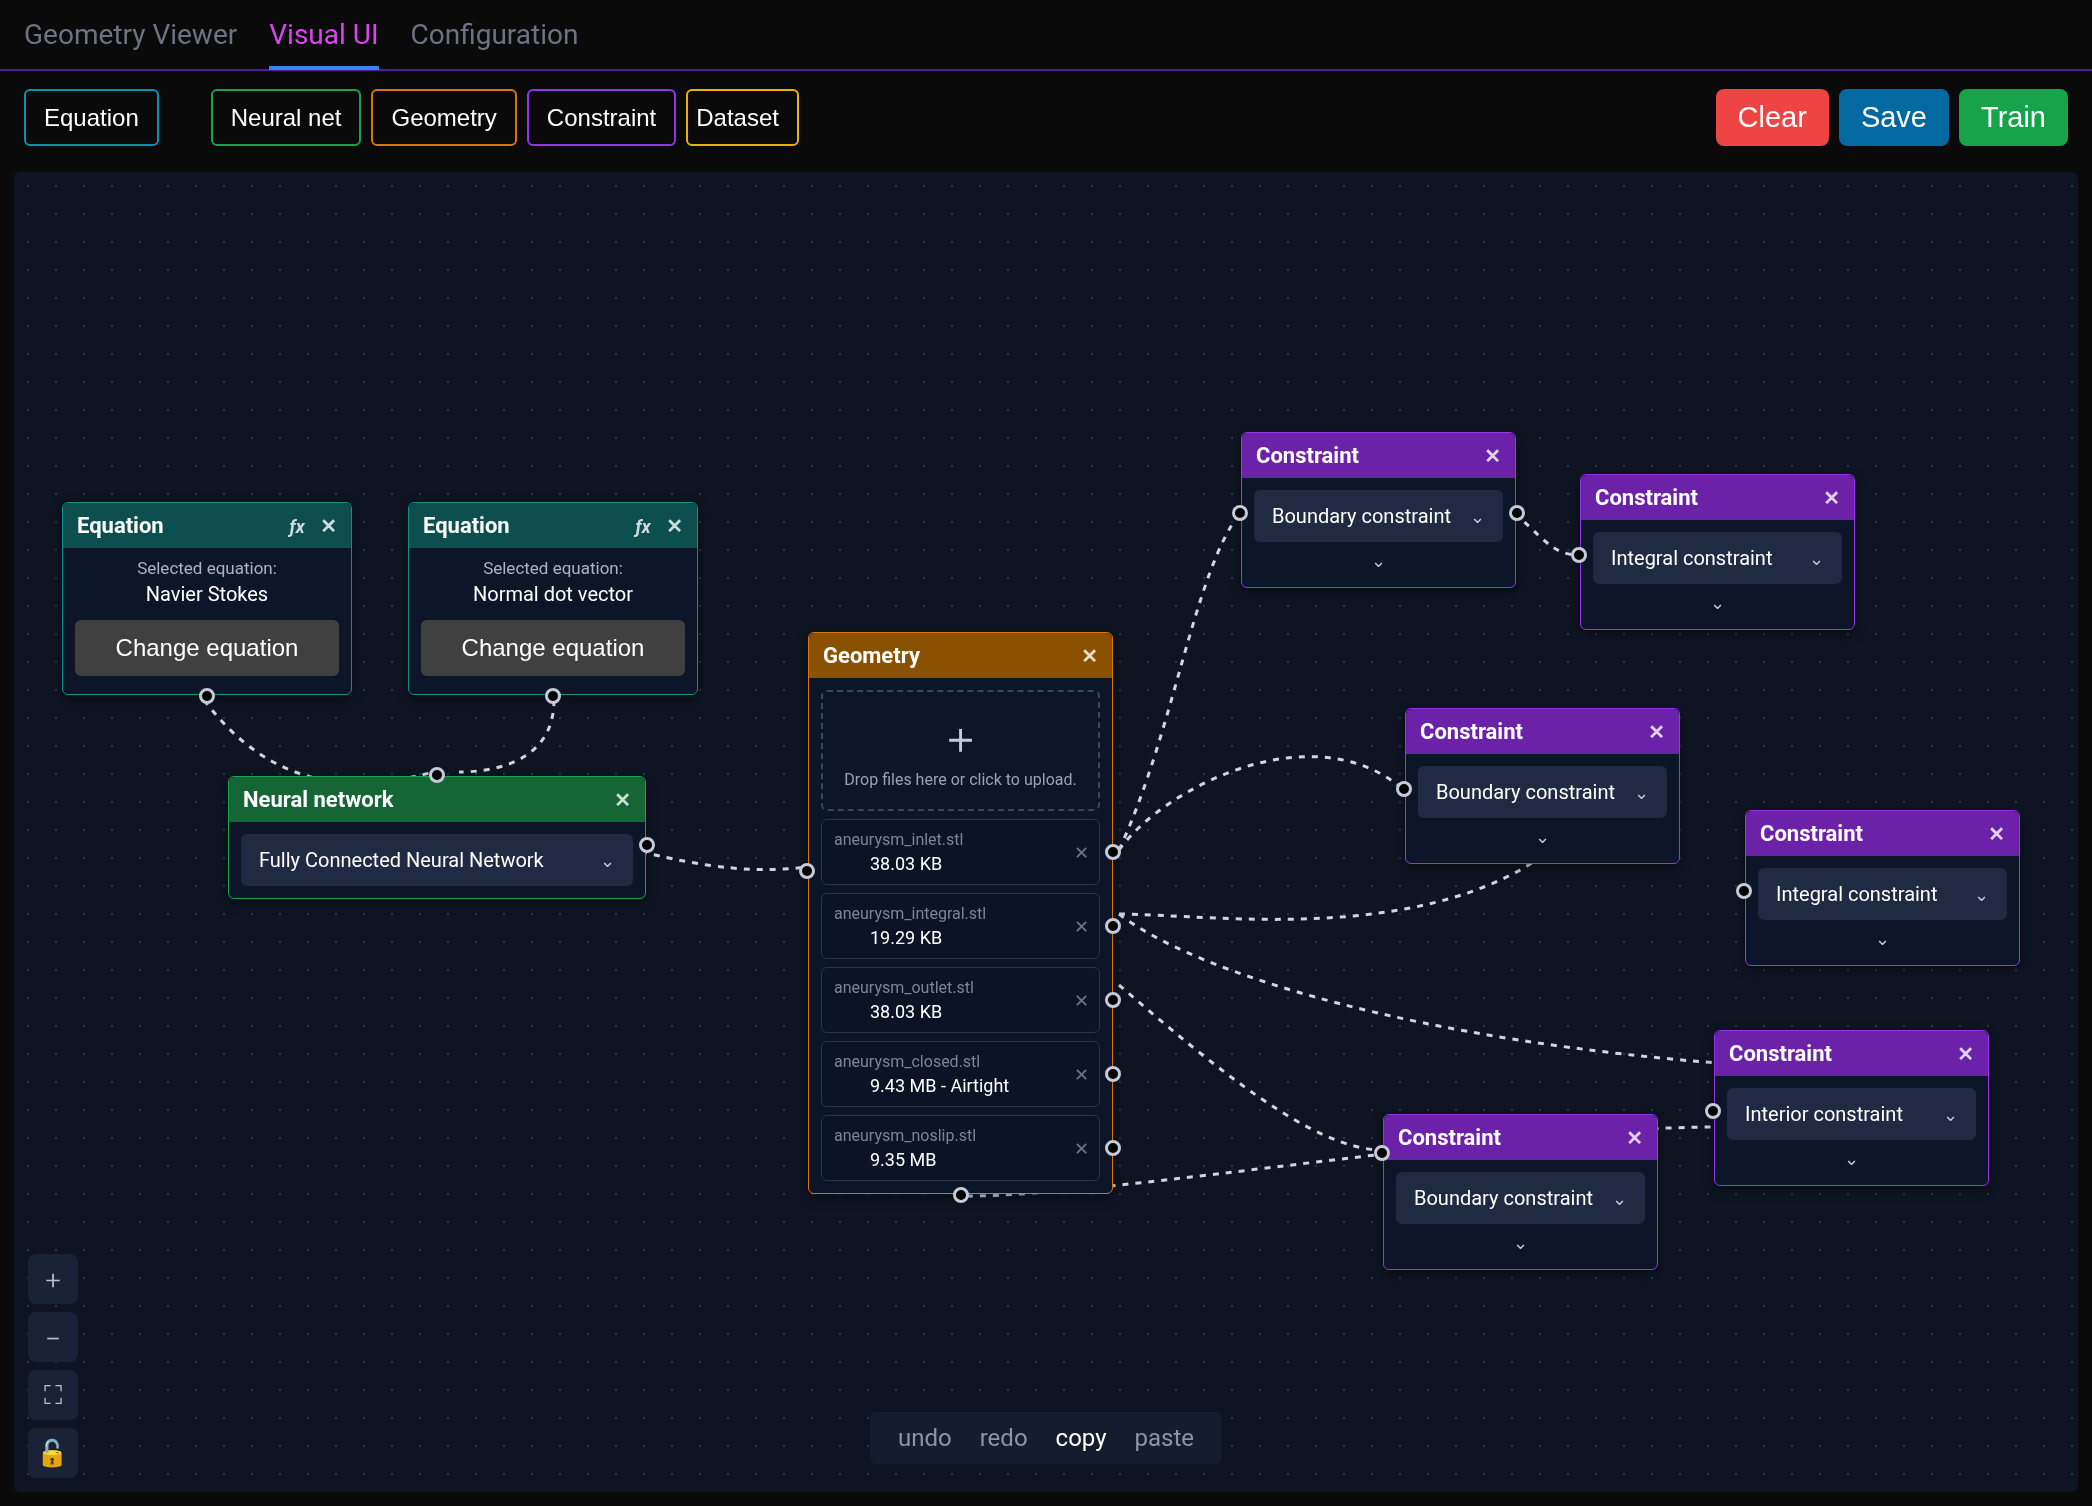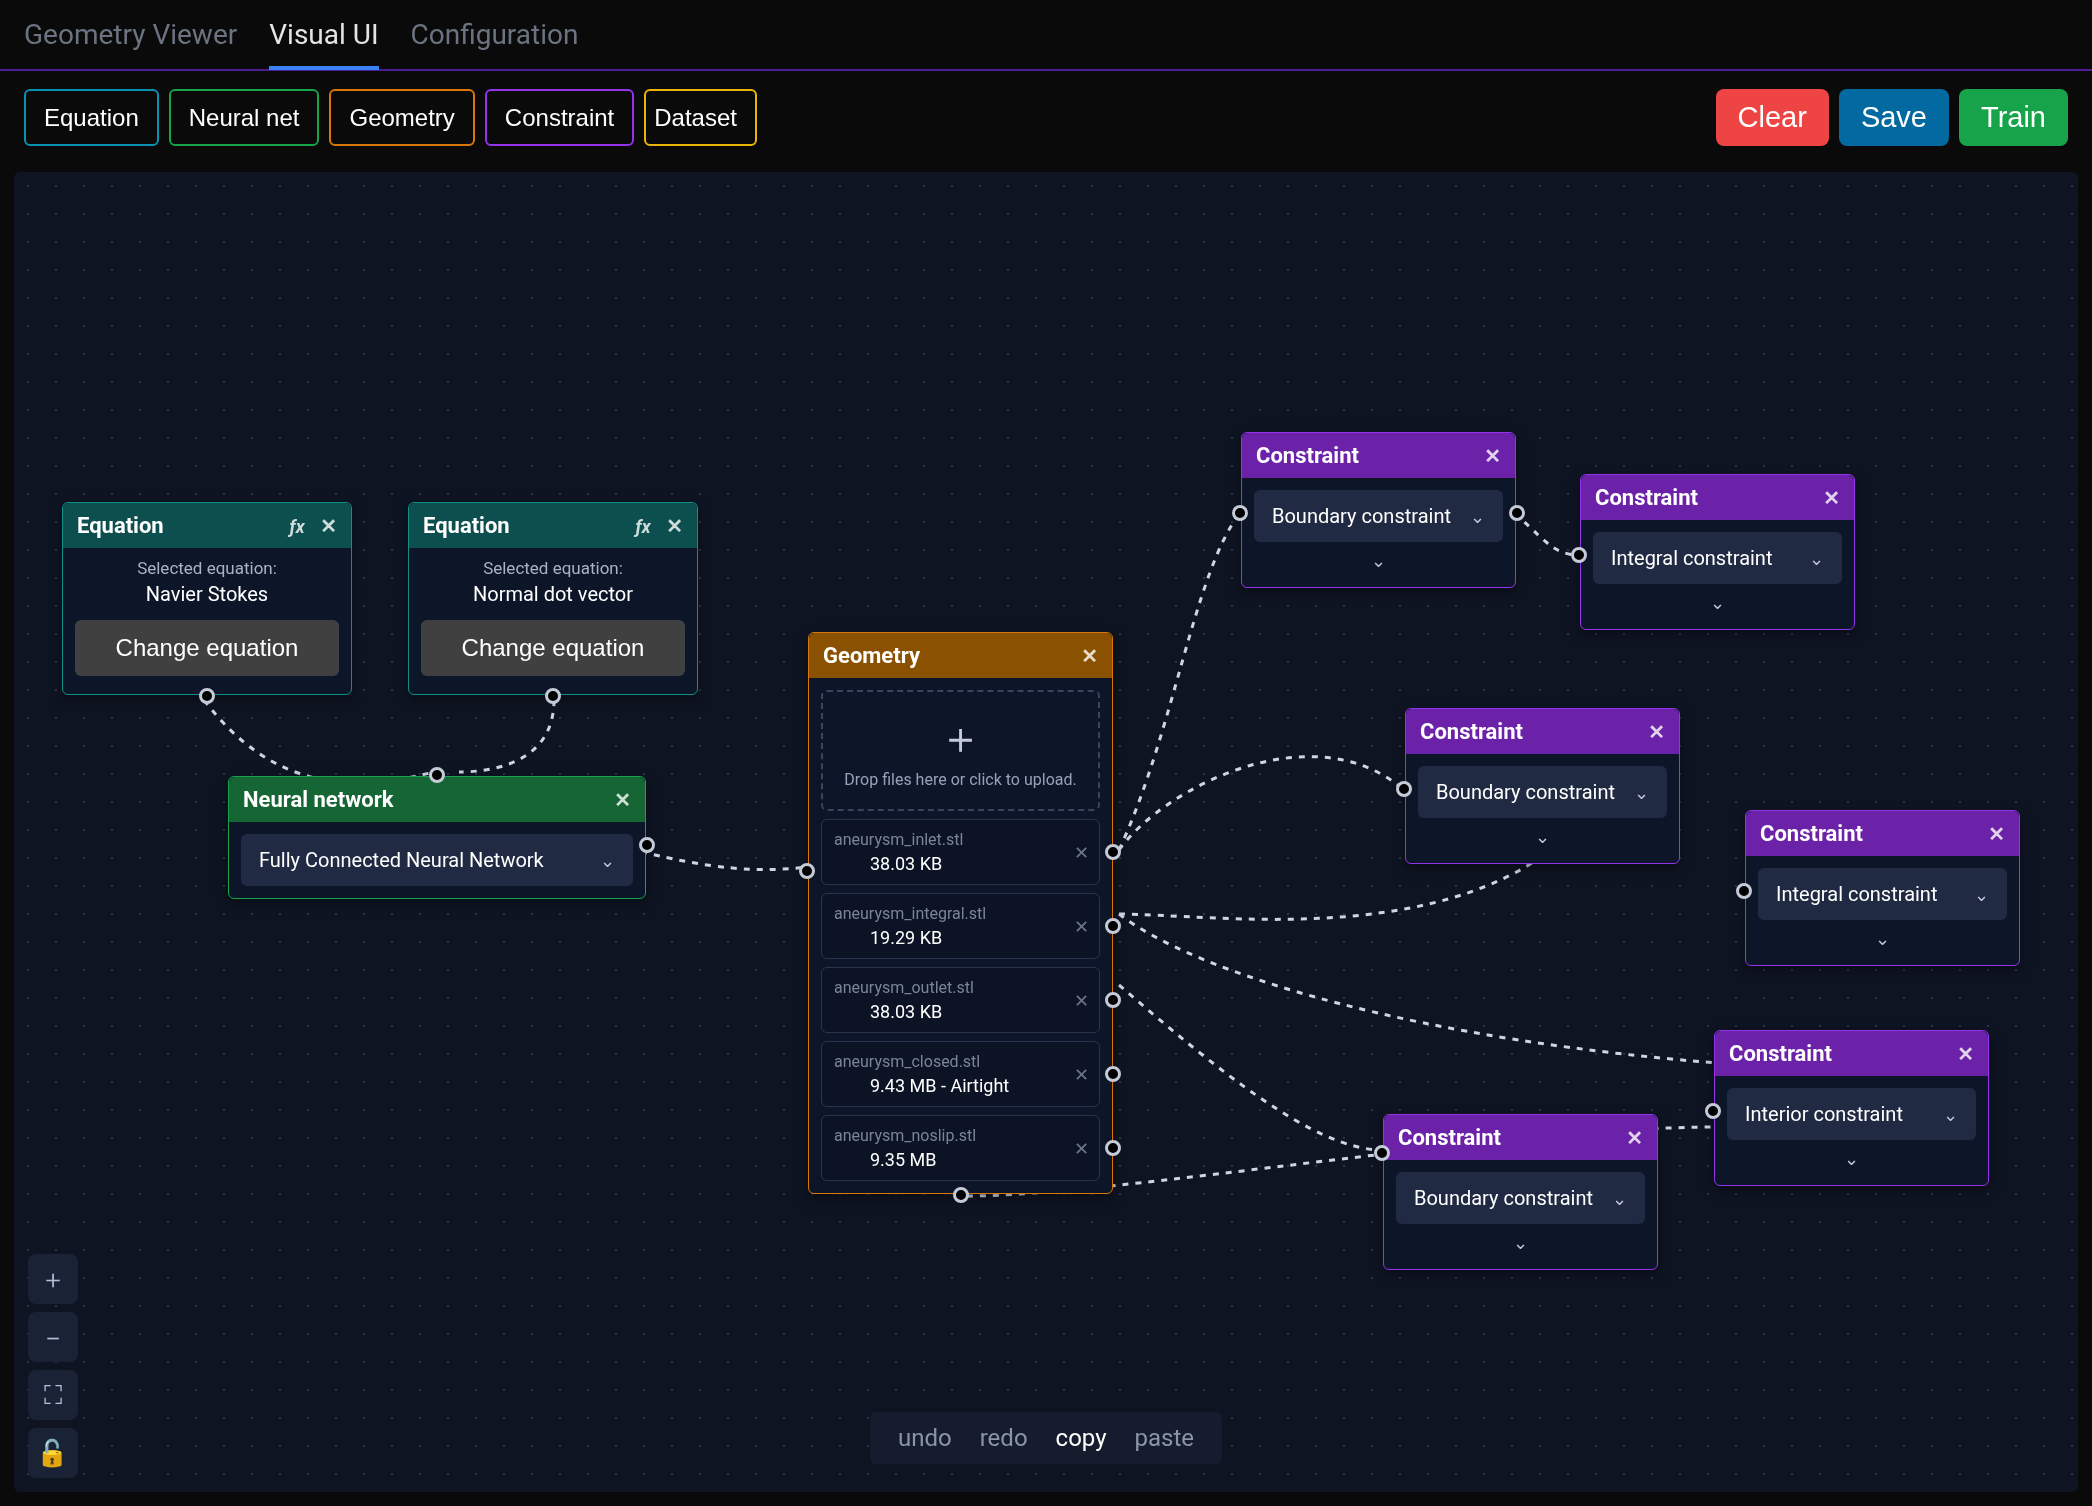--- a/index.html
+++ b/index.html
@@ -21,21 +21,21 @@
   border-bottom: 2px solid #4c1d95;
 }
 .top-tab {
   font-size: 28px;
   color: #6b7280;
   padding-bottom: 18px;
   cursor: pointer;
   position: relative;
 }
 .top-tab.active {
-  color: #e5e5e5;
+  color: #d946ef;
 }
 .top-tab.active::after {
   content: '';
   position: absolute; left: 0; right: 0; bottom: -1px;
   height: 4px;
   background: #3b82f6;
 }
 
 
 .toolbar {
@@ -49,21 +49,21 @@
 .chip {
   border: 2px solid;
   border-radius: 6px;
   padding: 10px 18px;
   font-size: 24px;
   background: transparent;
   color: #fff;
   cursor: pointer;
 }
 .chip.equation   { border-color: #0891b2; }
-.chip.neuralnet  { border-color: #16a34a; }
+.chip.neuralnet  { border-color: #16a34a; margin-left: 42px; }
 .chip.geometry   { border-color: #d97706; }
 .chip.constraint { border-color: #9333ea; }
 .chip.dataset    { border-color: #eab308; padding-left: 8px; }
 
 .btn {
   border: none;
   border-radius: 8px;
   padding: 12px 22px;
   font-size: 29px;
   color: #fff;

